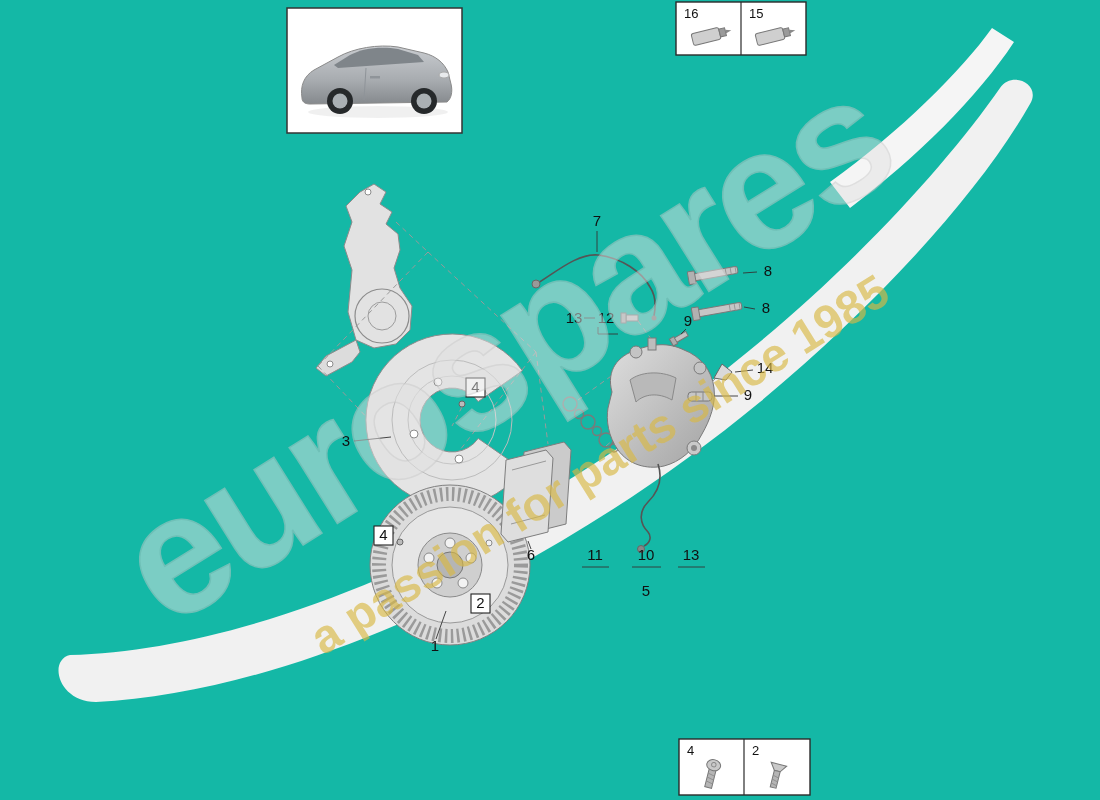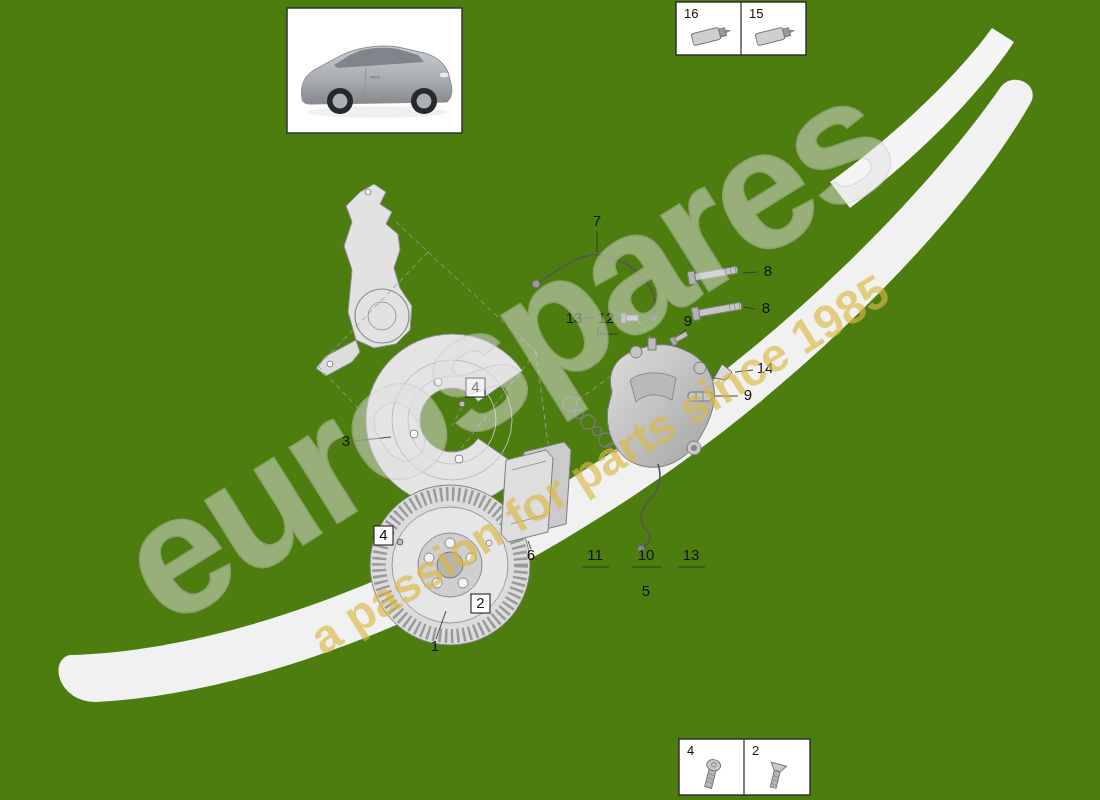--- a/index.html
+++ b/index.html
@@ -1,16 +1,16 @@
 <!DOCTYPE html>
 <html><head>
 <meta charset="utf-8">
 <style>
   html,body { margin:0; padding:0; background:#ffffff; }
-  .stage { position:relative; width:1100px; height:800px; background:#4d7c0f; overflow:hidden; }
+  .stage { position:relative; width:1100px; height:800px; background:#14b8a6; overflow:hidden; }
   svg { display:block; }
   .lbl { font:15px "Liberation Sans", sans-serif; fill:#111; text-anchor:middle; }
   .lbl-box { fill:#ffffff; stroke:#222; stroke-width:1.1; }
   .leader { stroke:#333; stroke-width:0.9; }
   .dash { stroke:#9a9a9a; stroke-width:1; stroke-dasharray:5 4; fill:none; }
   .legend-box { fill:#ffffff; stroke:#2a2a2a; stroke-width:1.4; }
   .legend-lbl { font:13px "Liberation Sans", sans-serif; fill:#111; }
   .wm-brand { font:bold 170px "Liberation Sans", sans-serif; letter-spacing:-5px;
               stroke:#c9c9c9; stroke-width:1.5; opacity:0.5; text-anchor:middle; }
   .wm-tag { font:bold 47px "Liberation Sans", sans-serif; opacity:0.65; text-anchor:middle; }

